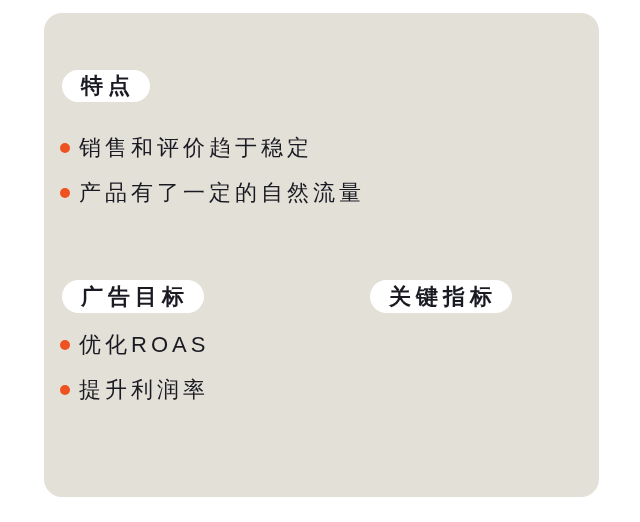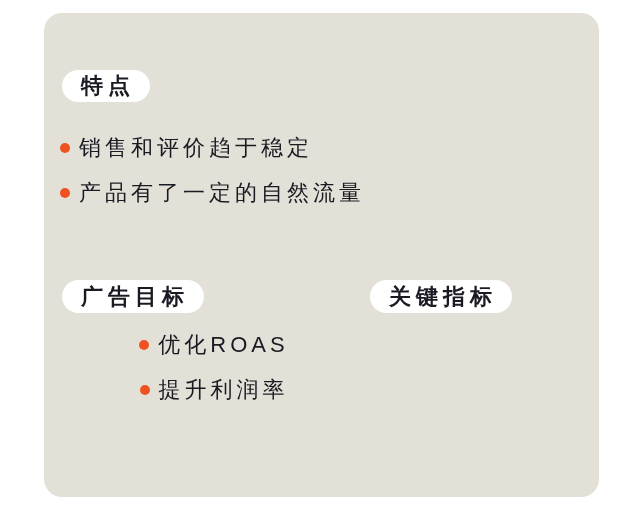--- a/index.html
+++ b/index.html
@@ -58,21 +58,21 @@
     background:var(--accent);
     margin-right:9px;
     flex-shrink:0;
   }
   .two-col{display:flex;}
   .col-left{width:308px;flex-shrink:0;}
   .col-right{flex:1;}
   .badge-row-second{margin-top:50px;height:34px;}
   .badge-row-second .badge{margin-left:2px;}
   .lists-row{margin-top:23px;}
-  .lists-row ul.bullet-list li{height:45.5px;justify-content:center;}
+  .lists-row ul.bullet-list li{height:45.5px;}
 </style>
 </head>
 <body>
 
 <div class="card">
 
   <div class="badge-row-first">
     <span class="badge">特点</span>
   </div>
 

